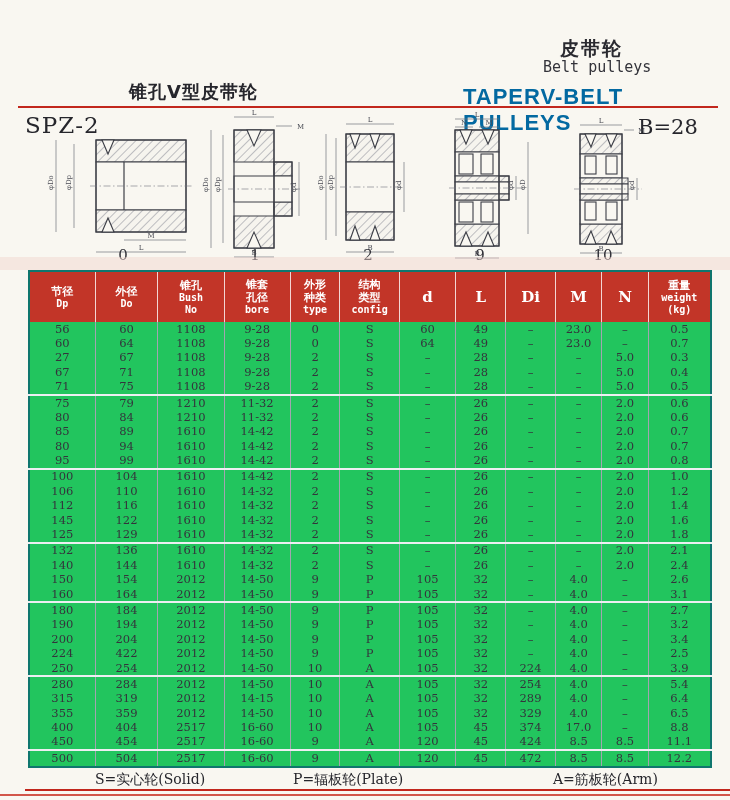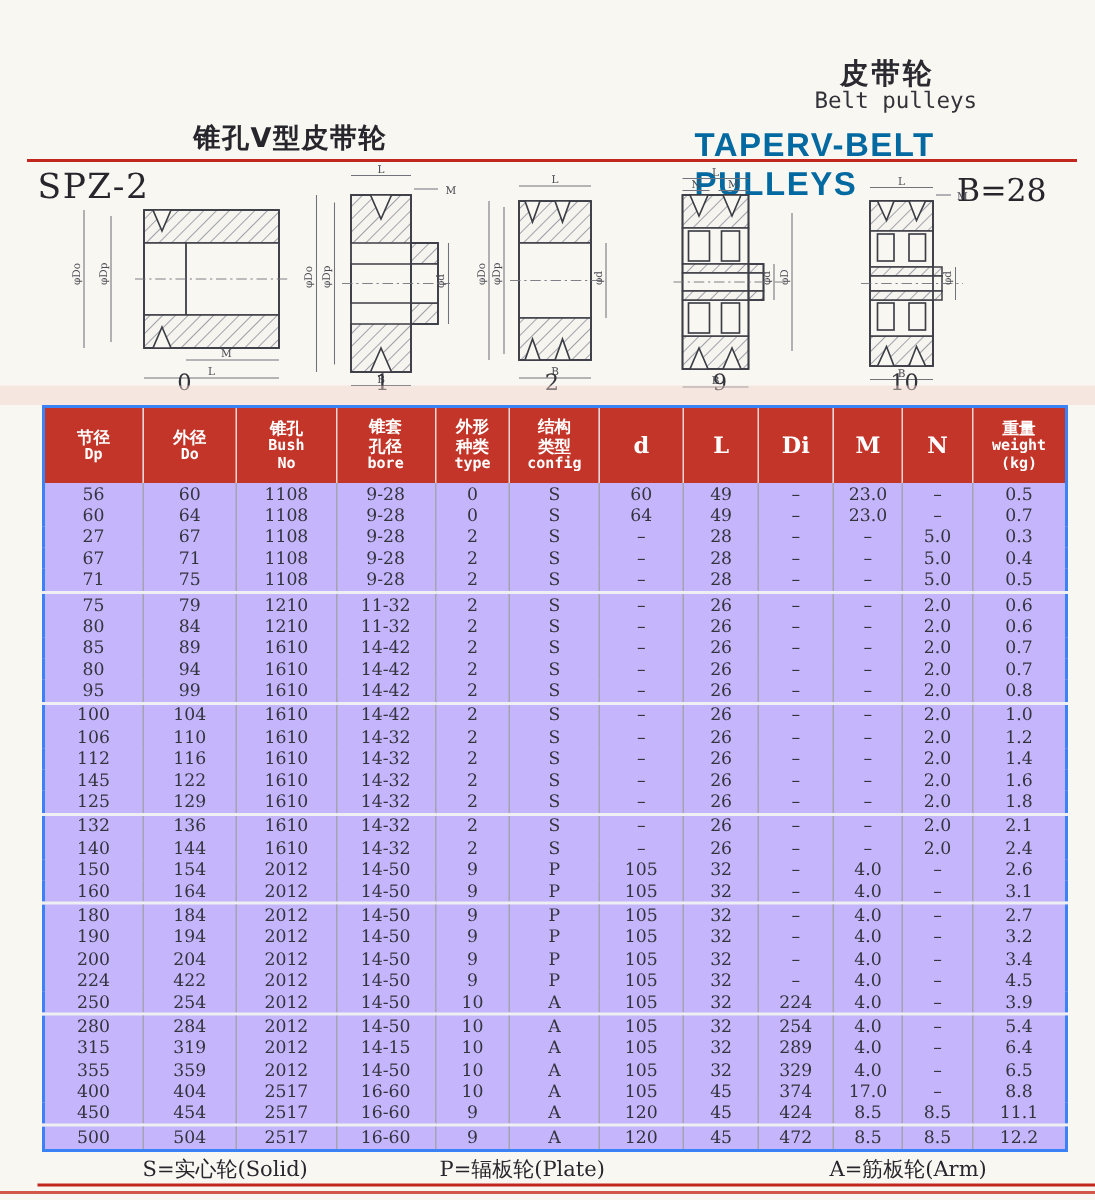--- a/index.html
+++ b/index.html
@@ -55,21 +55,21 @@
   .hatched{ fill:url(#hh); stroke:#3c3e46; stroke-width:1; }
   .plain{ fill:#f9f7f1; stroke:#3c3e46; stroke-width:1; }
   .notch{ fill:#f9f7f1; stroke:#3c3e46; stroke-width:1.1; }
   .dim{ stroke:#70727c; stroke-width:.7; }
   .cline{ stroke:#70727c; stroke-width:.6; stroke-dasharray:7 2.5 1.5 2.5; }
   .dimtext{ font-family:"DejaVu Serif", serif; font-size:7px; fill:#4a4c55; }
   
   .spec-table{
     position:absolute; top:270px; left:28px; width:684px; height:498px;
     border-collapse:collapse; table-layout:fixed;
-    border:2px solid #3b82f6; background:#c4b5fd;
+    border:2px solid #0f766e; background:#22c55e;
   }
   .spec-table th{
     background:#c23528; color:#ffffff; vertical-align:middle;
     border-left:1px solid rgba(255,255,255,.8); padding:1px 0;
     height:48px;
   }
   .spec-table th:first-child{ border-left:none; }
   .hl-cn{
     font-family:"DejaVu Sans", sans-serif; font-weight:bold;
     font-size:11px; line-height:13px;
@@ -645,21 +645,21 @@
           <td>422</td>
           <td>2012</td>
           <td>14-50</td>
           <td>9</td>
           <td>P</td>
           <td>105</td>
           <td>32</td>
           <td>–</td>
           <td>4.0</td>
           <td>–</td>
-          <td>4.5</td>
+          <td>2.5</td>
         </tr>
         <tr>
           <td>250</td>
           <td>254</td>
           <td>2012</td>
           <td>14-50</td>
           <td>10</td>
           <td>A</td>
           <td>105</td>
           <td>32</td>

